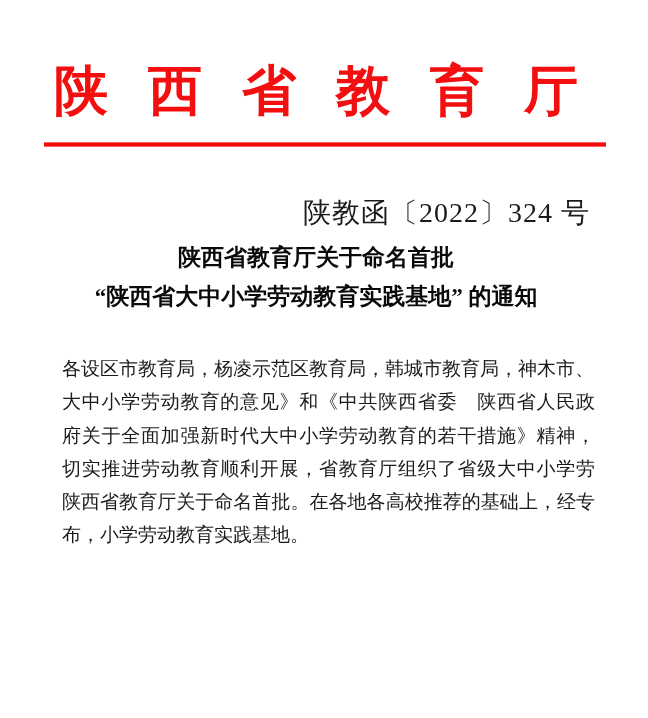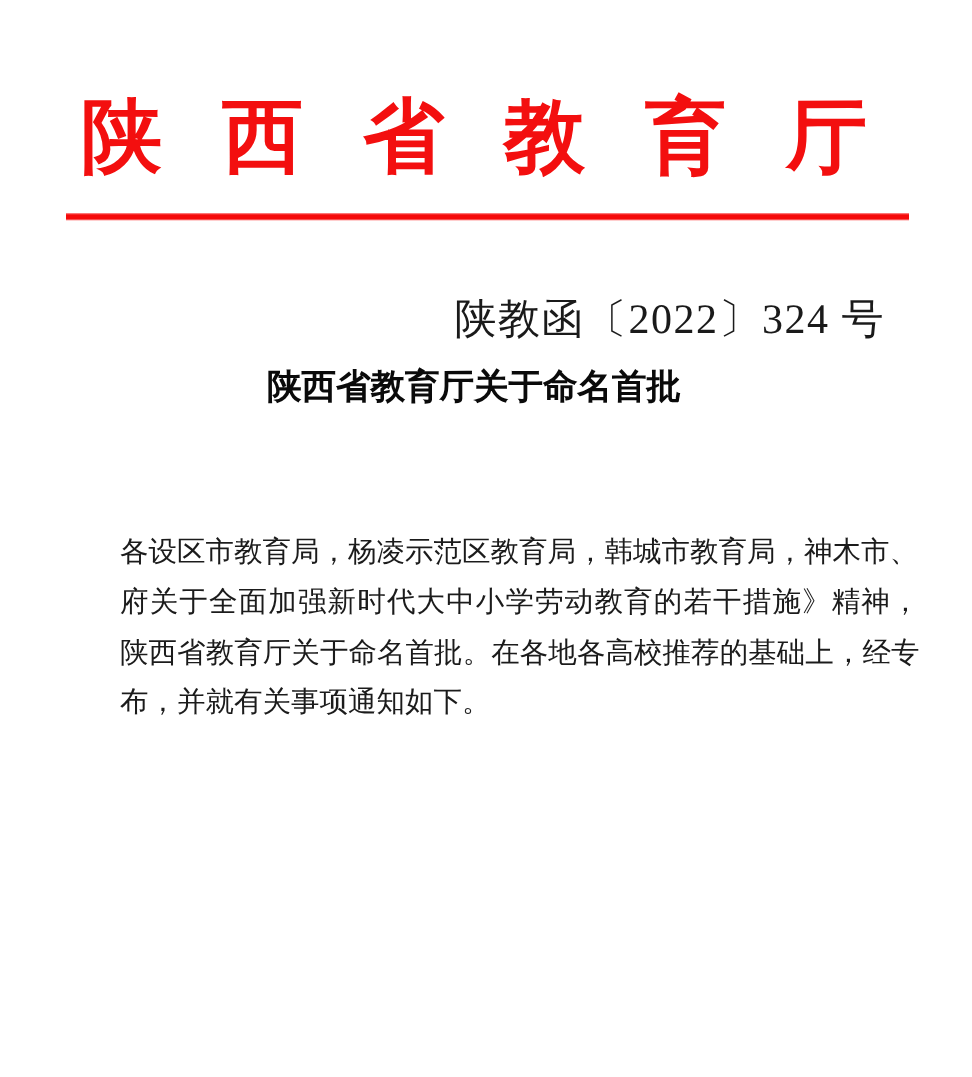--- a/index.html
+++ b/index.html
@@ -59,21 +59,20 @@
     font-size: 23px;
     line-height: 39px;
   }
   .body-block {
     position: absolute;
     top: 352px;
     left: 62px;
     width: 533px;
     font-size: 19px;
     color: #1b1b1b;
-    margin-left: 18px;
   }
   .bline {
     line-height: 33.3px;
     white-space: nowrap;
     overflow: hidden;
     text-align: justify;
     text-align-last: justify;
   }
   .para .bline:last-child {
     text-align-last: left;
@@ -85,26 +84,29 @@
 <div class="page">
 
   <div class="masthead">陕西省教育厅</div>
 
   <div class="red-rule"></div>
 
   <div class="doc-number">陕教函〔2022〕324 号</div>
 
   <div class="notice-title">
     <div>陕西省教育厅关于命名首批</div>
+    <div>“陕西省大中小学劳动教育实践基地” 的通知</div>
   </div>
 
   <div class="body-block">
     <div class="para">
         <div class="bline">各设区市教育局，杨凌示范区教育局，韩城市教育局，神木市、</div>
       </div>
     <div class="para">
+        <div class="bline">大中小学劳动教育的意见》和《中共陕西省委　陕西省人民政</div>
         <div class="bline">府关于全面加强新时代大中小学劳动教育的若干措施》精神，</div>
+        <div class="bline">切实推进劳动教育顺利开展，省教育厅组织了省级大中小学劳</div>
         <div class="bline">陕西省教育厅关于命名首批。在各地各高校推荐的基础上，经专</div>
-        <div class="bline">布，并就有关事项通知如下。</div>
+        <div class="bline">布，小学劳动教育实践基地。</div>
       </div>
   </div>
 
 </div>
 
 </body></html>

